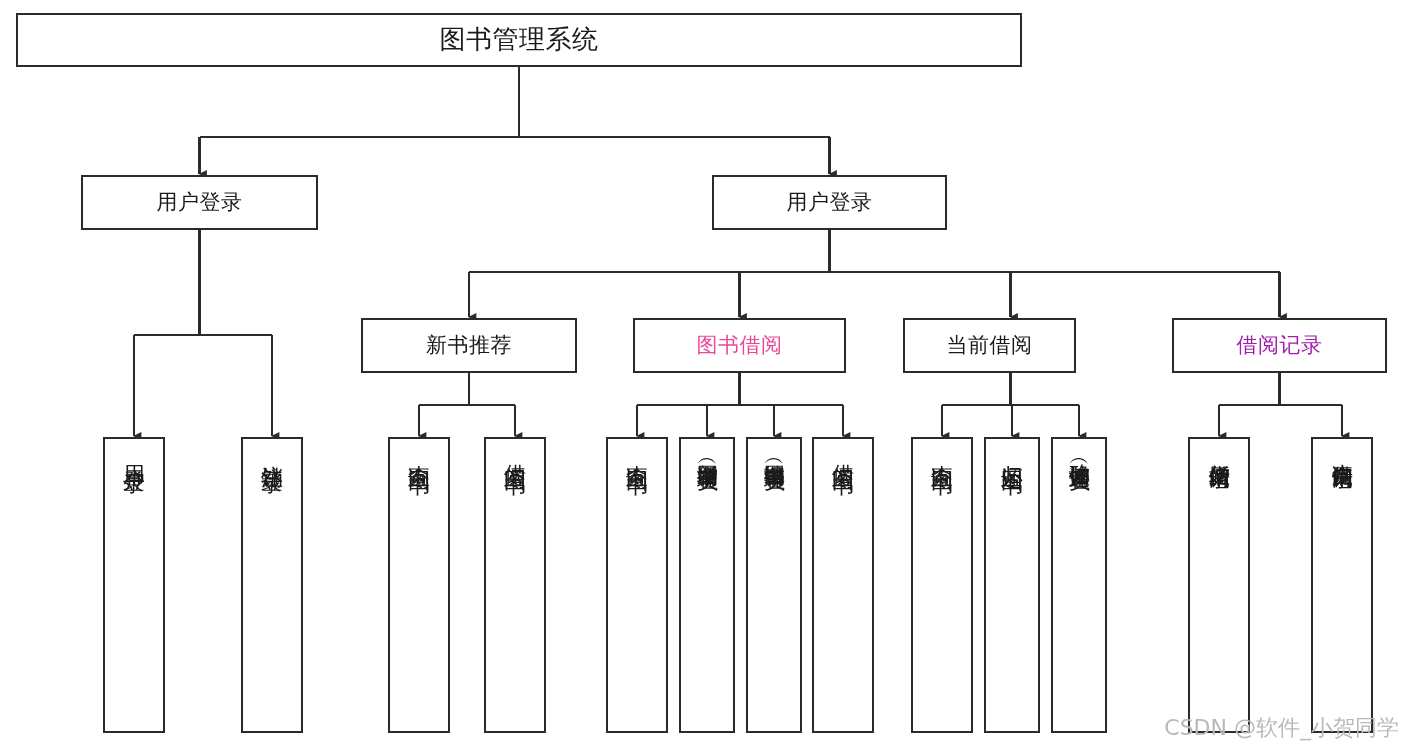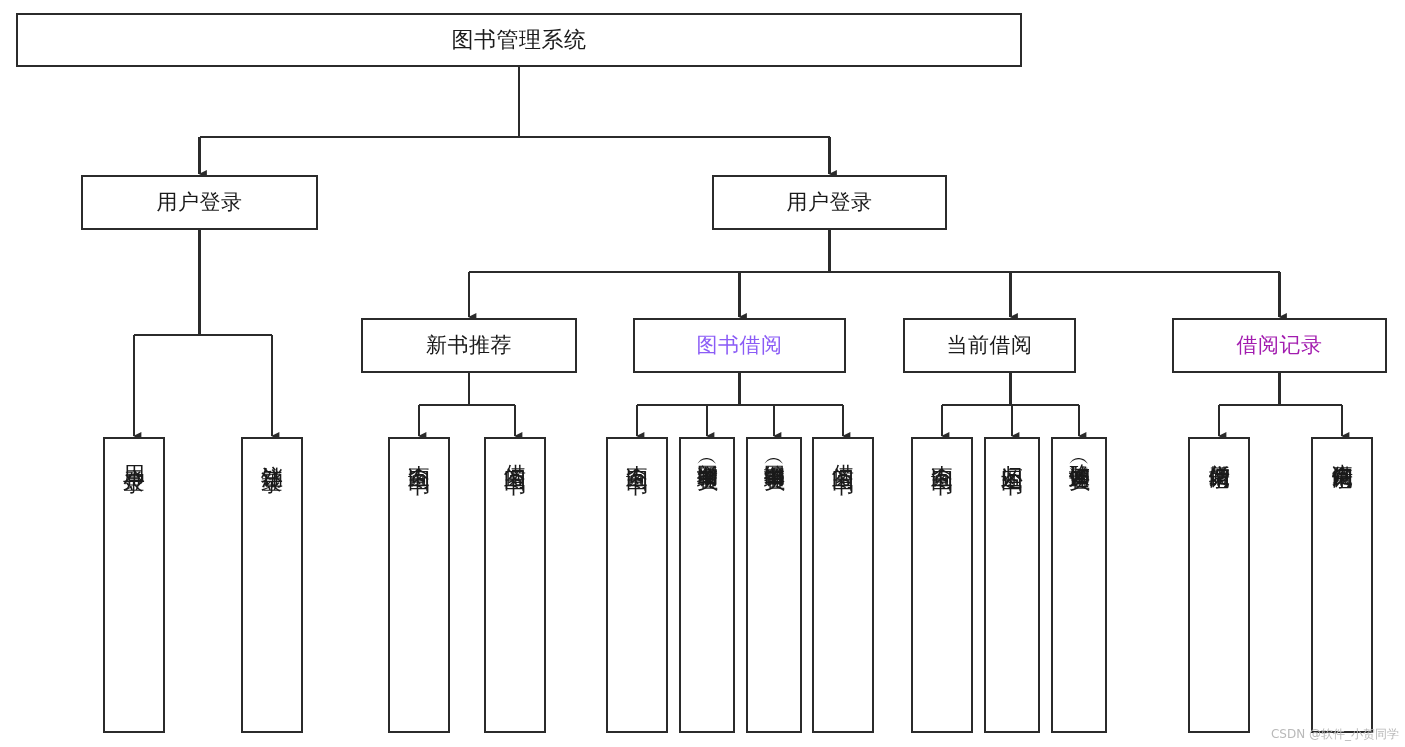--- a/index.html
+++ b/index.html
@@ -41,21 +41,21 @@
     text-align: center;
     line-height: 1.12;
     white-space: nowrap;
   }
   
   .node.horiz .node-label {
     font-size: 21px;
     letter-spacing: 0.5px;
   }
   .node.root .node-label {
-    font-size: 22px;
+    font-size: 26px;
   }
   
   .node.vert {
     align-items: flex-start;
     padding-top: 8px;
   }
   .node.vert .node-label {
     writing-mode: vertical-rl;
     text-orientation: upright;
     font-size: 22px;
@@ -64,21 +64,21 @@
     white-space: nowrap;
   }
   .node.vert.tall-text .node-label {
     font-size: 21px;
     letter-spacing: 1px;
   }
   #watermark {
     position: absolute;
     right: 6px;
     bottom: 4px;
-    font-size: 12px;
+    font-size: 22px;
     color: #b9b9b9;
     white-space: nowrap;
     font-family: "DejaVu Sans", "Liberation Sans", sans-serif;
     margin-left: 35px;
   }
 </style>
 </head>
 <body>
 
 <div id="diagram-root">
@@ -131,21 +131,21 @@
       </div>
       <div class="node horiz" style="left: 81px; top: 175px; width: 237px; height: 55px; border-color: rgb(43, 43, 43); background: rgb(255, 255, 255); color: rgb(26, 26, 26);">
         <span class="node-label">用户登录</span>
       </div>
       <div class="node horiz" style="left: 712px; top: 175px; width: 235px; height: 55px; border-color: rgb(43, 43, 43); background: rgb(255, 255, 255); color: rgb(26, 26, 26);">
         <span class="node-label">用户登录</span>
       </div>
       <div class="node horiz" style="left: 361px; top: 318px; width: 216px; height: 55px; border-color: rgb(43, 43, 43); background: rgb(255, 255, 255); color: rgb(26, 26, 26);">
         <span class="node-label">新书推荐</span>
       </div>
-      <div class="node horiz" style="left: 633px; top: 318px; width: 213px; height: 55px; border-color: rgb(43, 43, 43); background: rgb(255, 255, 255); color: #8b5cf6;">
+      <div class="node horiz" style="left: 633px; top: 318px; width: 213px; height: 55px; border-color: rgb(43, 43, 43); background: rgb(255, 255, 255); color: #ec4899;">
         <span class="node-label">图书借阅</span>
       </div>
       <div class="node horiz" style="left: 903px; top: 318px; width: 173px; height: 55px; border-color: rgb(43, 43, 43); background: rgb(255, 255, 255); color: rgb(26, 26, 26);">
         <span class="node-label">当前借阅</span>
       </div>
       <div class="node horiz" style="left: 1172px; top: 318px; width: 215px; height: 55px; border-color: rgb(43, 43, 43); background: rgb(255, 255, 255); color: #a21caf;">
         <span class="node-label">借阅记录</span>
       </div>
       <div class="node vert" style="left: 103px; top: 437px; width: 62px; height: 296px; border-color: rgb(43, 43, 43); background: rgb(255, 255, 255); color: rgb(26, 26, 26);">
         <span class="node-label">用户登录</span>

